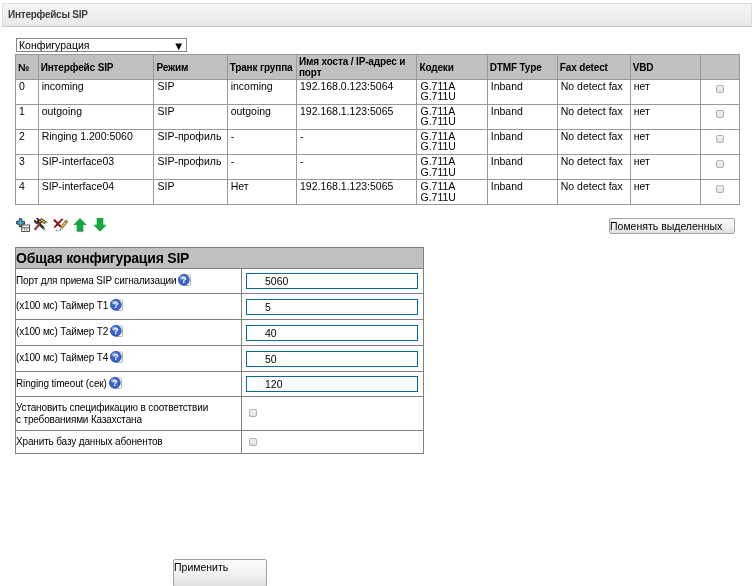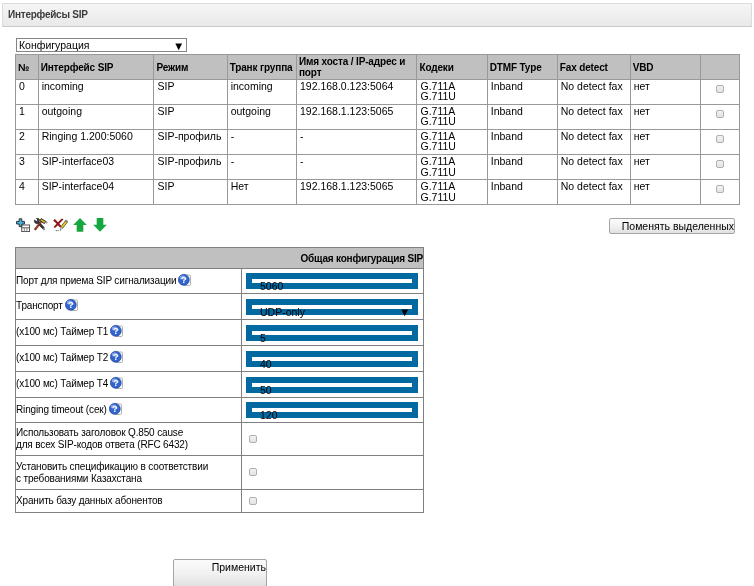--- a/index.html
+++ b/index.html
@@ -4,28 +4,28 @@
 html,body{width:754px;height:586px;background:#fff;font-family:"Liberation Sans",sans-serif;position:relative;overflow:hidden}
 .abs{position:absolute}
 .topbar{left:2px;top:3px;width:750px;height:24px;background:linear-gradient(#f5f5f5,#e9e9e9);border:1px solid #dcdcdc;border-bottom-color:#c9c9c9;line-height:22px;padding-left:5px;font-weight:bold;font-size:10px;letter-spacing:-0.25px;color:#3c3c3c}
 .sel{background:#fff;border:1px solid #848484;font-size:10.5px;color:#000;line-height:12px;padding:0 2px}
 .sel .arr{position:absolute;right:1.5px;top:0.5px;font-size:11.5px;color:#000}
 table.main{position:absolute;left:15px;top:54px;border-collapse:collapse;table-layout:fixed;width:724px}
 table.main td,table.main th{border:1px solid #999;font-size:10.5px;font-weight:normal;text-align:left;vertical-align:top;padding:0.5px 2px 0 3px;overflow:hidden;white-space:nowrap;line-height:10.8px;color:#000}
 table.main th{background:#c0c0c0;font-weight:bold;font-size:10px;letter-spacing:-0.15px;vertical-align:middle;padding-top:0;padding-left:2px;line-height:11px}
 table.main td{height:25.1px}
 .cb{display:inline-block;width:8px;height:8px;border:1px solid #b0b0b0;border-radius:2px;background:linear-gradient(#f2f2f2,#e3e3e3)}
-.btn{position:absolute;border:1px solid #a5a5a5;border-radius:2px;background:linear-gradient(#fbfbfb,#f1f1f1 55%,#e0e0e0);font-size:10.5px;color:#000;text-align:right}
+.btn{position:absolute;border:1px solid #a5a5a5;border-radius:2px;background:linear-gradient(#fbfbfb,#f1f1f1 55%,#e0e0e0);font-size:10.5px;color:#000;text-align:left}
 table.form{position:absolute;left:15px;top:247px;border-collapse:collapse;table-layout:fixed;width:408px}
 table.form td{border:1px solid #808080;font-size:10px;letter-spacing:-0.15px;color:#000;vertical-align:middle;padding:0}
 table.form td.lab{text-align:left;padding-right:17px;line-height:12px}
 table.form td.lab .q{margin-left:2px;vertical-align:-3px}
 table.form td.val{padding-left:4px;letter-spacing:0}
-table.form td.hdr{background:#c0c0c0;text-align:right;font-weight:bold;letter-spacing:-0.2px;font-size:10px}
-.inp{display:block;width:172px;height:16px;border:6px solid #0369a1;background:#fff;font-size:10.5px;line-height:14px;padding-left:8px;position:relative}
+table.form td.hdr{background:#c0c0c0;text-align:left;font-weight:bold;letter-spacing:-0.2px;font-size:14px}
+.inp{display:block;width:172px;height:16px;border:1px solid #0369a1;background:#fff;font-size:10.5px;line-height:14px;padding-left:18px;position:relative}
 .inp .arr{position:absolute;right:1.5px;top:0.5px;font-size:11.5px}
 svg{display:block}
 </style></head><body>
 <div class="abs topbar">Интерфейсы SIP</div>
 <div class="abs sel" style="left:16px;top:38px;width:171px;height:14px">Конфигурация<span class="arr">▼</span></div>
 
 <table class="main">
 <colgroup>
       <col style="width:22.7px">
       <col style="width:115.8px">
@@ -163,32 +163,20 @@
               <circle cx="5.8" cy="6.8" r="5.5" fill="#3265cd"></circle>
               <ellipse cx="4.6" cy="4.4" rx="2.8" ry="2" fill="#8aa8e8"></ellipse>
               <circle cx="5.8" cy="6.8" r="5.5" fill="none" stroke="#1c3f96" stroke-width="0.6"></circle>
               <text x="5.8" y="10" font-size="9.5" font-weight="bold" fill="#fff" text-anchor="middle" font-family="Liberation Sans">?</text>
             </svg></span></td>
         <td class="val">
           <span class="inp">5060</span>
         </td>
       </tr>
 <tr style="height:26px">
-        <td class="lab">Транспорт<span class="q"><svg width="13" height="14" viewBox="0 0 13 14" style="display:inline-block">
-              <rect x="5" y="2" width="7.5" height="10.5" rx="1.2" fill="#fdfdfd" stroke="#b0b0b0" stroke-width="1"></rect>
-              <circle cx="5.8" cy="6.8" r="5.5" fill="#3265cd"></circle>
-              <ellipse cx="4.6" cy="4.4" rx="2.8" ry="2" fill="#8aa8e8"></ellipse>
-              <circle cx="5.8" cy="6.8" r="5.5" fill="none" stroke="#1c3f96" stroke-width="0.6"></circle>
-              <text x="5.8" y="10" font-size="9.5" font-weight="bold" fill="#fff" text-anchor="middle" font-family="Liberation Sans">?</text>
-            </svg></span></td>
-        <td class="val">
-          <span class="inp">UDP-only<span class="arr">▼</span></span>
-        </td>
-      </tr>
-<tr style="height:26px">
         <td class="lab">(x100 мс) Таймер T1<span class="q"><svg width="13" height="14" viewBox="0 0 13 14" style="display:inline-block">
               <rect x="5" y="2" width="7.5" height="10.5" rx="1.2" fill="#fdfdfd" stroke="#b0b0b0" stroke-width="1"></rect>
               <circle cx="5.8" cy="6.8" r="5.5" fill="#3265cd"></circle>
               <ellipse cx="4.6" cy="4.4" rx="2.8" ry="2" fill="#8aa8e8"></ellipse>
               <circle cx="5.8" cy="6.8" r="5.5" fill="none" stroke="#1c3f96" stroke-width="0.6"></circle>
               <text x="5.8" y="10" font-size="9.5" font-weight="bold" fill="#fff" text-anchor="middle" font-family="Liberation Sans">?</text>
             </svg></span></td>
         <td class="val">
           <span class="inp">5</span>
         </td>
@@ -221,24 +209,20 @@
         <td class="lab">Ringing timeout (сек)<span class="q"><svg width="13" height="14" viewBox="0 0 13 14" style="display:inline-block">
               <rect x="5" y="2" width="7.5" height="10.5" rx="1.2" fill="#fdfdfd" stroke="#b0b0b0" stroke-width="1"></rect>
               <circle cx="5.8" cy="6.8" r="5.5" fill="#3265cd"></circle>
               <ellipse cx="4.6" cy="4.4" rx="2.8" ry="2" fill="#8aa8e8"></ellipse>
               <circle cx="5.8" cy="6.8" r="5.5" fill="none" stroke="#1c3f96" stroke-width="0.6"></circle>
               <text x="5.8" y="10" font-size="9.5" font-weight="bold" fill="#fff" text-anchor="middle" font-family="Liberation Sans">?</text>
             </svg></span></td>
         <td class="val">
           <span class="inp">120</span>
         </td>
-      </tr>
-<tr style="height:33px">
-        <td class="lab">Использовать заголовок Q.850 cause<br>для всех SIP-кодов ответа (RFC 6432)</td>
-        <td class="val" style="padding-left:7px"><span class="cb"></span></td>
       </tr>
 <tr style="height:34px">
         <td class="lab">Установить спецификацию в соответствии<br>с требованиями Казахстана</td>
         <td class="val" style="padding-left:7px"><span class="cb"></span></td>
       </tr>
 <tr style="height:23px">
         <td class="lab">Хранить базу данных абонентов</td>
         <td class="val" style="padding-left:7px"><span class="cb"></span></td>
       </tr>
 </tbody>

